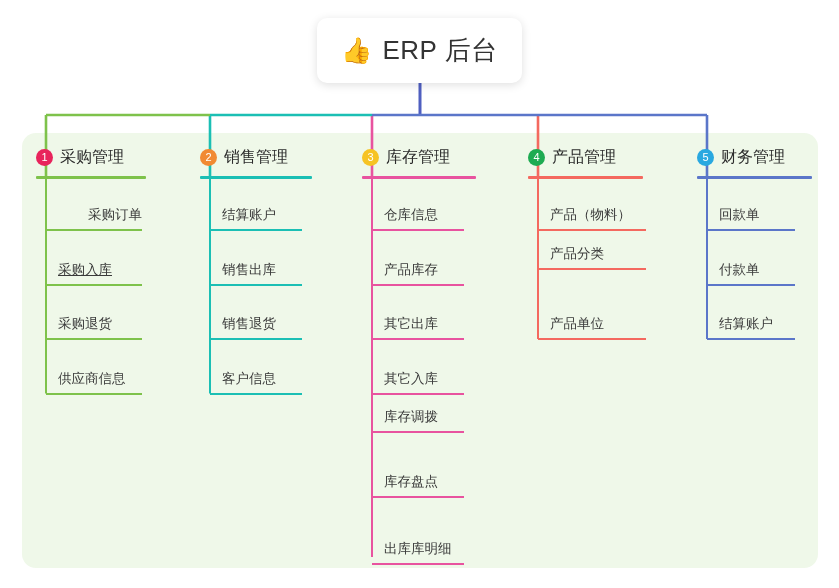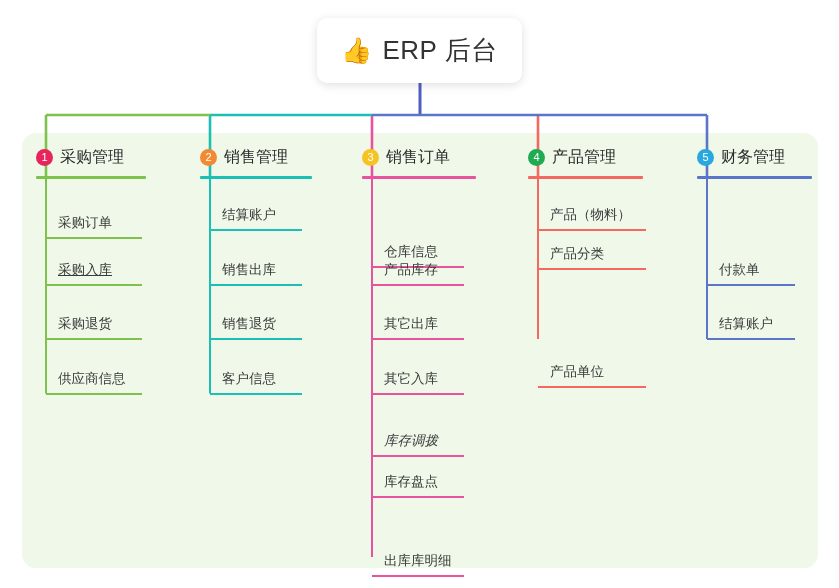--- a/index.html
+++ b/index.html
@@ -91,21 +91,21 @@
     <span class="root-title">ERP 后台</span>
   </div>
 
   <div id="columns">
       <div class="col" style="left: 36px;">
         <div class="col-head">
           <span class="badge" style="background: rgb(232, 36, 92);">1</span>
           <span class="head-label">采购管理</span>
         </div>
         <div class="head-rule" style="background: rgb(126, 194, 75); width: 110px;"></div>
-        <div class="leaf" style="top: 70px;">
+        <div class="leaf" style="top: 62px; text-align: right;">
           <span class="leaf-text">采购订单</span>
           <div class="leaf-rule" style="background: rgb(126, 194, 75); width: 96px;"></div>
         </div>
         <div class="leaf" style="top: 116.5px; text-decoration: underline;">
           <span class="leaf-text">采购入库</span>
           <div class="leaf-rule" style="background: rgb(126, 194, 75); width: 96px;"></div>
         </div>
         <div class="leaf" style="top: 171px;">
           <span class="leaf-text">采购退货</span>
           <div class="leaf-rule" style="background: rgb(126, 194, 75); width: 96px;"></div>
@@ -134,77 +134,81 @@
           <div class="leaf-rule" style="background: rgb(27, 191, 180); width: 92px;"></div>
         </div>
         <div class="leaf" style="top: 225.5px;">
           <span class="leaf-text">客户信息</span>
           <div class="leaf-rule" style="background: rgb(27, 191, 180); width: 92px;"></div>
         </div>
       </div>
       <div class="col" style="left: 362px;">
         <div class="col-head">
           <span class="badge" style="background: rgb(246, 195, 36);">3</span>
-          <span class="head-label">销售订单</span>
+          <span class="head-label">库存管理</span>
         </div>
         <div class="head-rule" style="background: rgb(232, 83, 159); width: 114px;"></div>
-        <div class="leaf" style="top: 62px; margin-top: 37px;">
+        <div class="leaf" style="top: 62px;">
           <span class="leaf-text">仓库信息</span>
           <div class="leaf-rule" style="background: rgb(232, 83, 159); width: 92px;"></div>
         </div>
         <div class="leaf" style="top: 116.5px;">
           <span class="leaf-text">产品库存</span>
           <div class="leaf-rule" style="background: rgb(232, 83, 159); width: 92px;"></div>
         </div>
         <div class="leaf" style="top: 171px;">
           <span class="leaf-text">其它出库</span>
           <div class="leaf-rule" style="background: rgb(232, 83, 159); width: 92px;"></div>
         </div>
         <div class="leaf" style="top: 225.5px;">
           <span class="leaf-text">其它入库</span>
           <div class="leaf-rule" style="background: rgb(232, 83, 159); width: 92px;"></div>
         </div>
-        <div class="leaf" style="top: 288px; font-style: italic;">
+        <div class="leaf" style="top: 264px;">
           <span class="leaf-text">库存调拨</span>
           <div class="leaf-rule" style="background: rgb(232, 83, 159); width: 92px;"></div>
         </div>
         <div class="leaf" style="top: 329px;">
           <span class="leaf-text">库存盘点</span>
           <div class="leaf-rule" style="background: rgb(232, 83, 159); width: 92px;"></div>
         </div>
-        <div class="leaf" style="top: 408px;">
+        <div class="leaf" style="top: 396px;">
           <span class="leaf-text">出库库明细</span>
           <div class="leaf-rule" style="background: rgb(232, 83, 159); width: 92px;"></div>
         </div>
       </div>
       <div class="col" style="left: 528px;">
         <div class="col-head">
           <span class="badge" style="background: rgb(30, 171, 82);">4</span>
           <span class="head-label">产品管理</span>
         </div>
         <div class="head-rule" style="background: rgb(244, 105, 95); width: 115px;"></div>
         <div class="leaf" style="top: 62px;">
           <span class="leaf-text">产品（物料）</span>
           <div class="leaf-rule" style="background: rgb(244, 105, 95); width: 108px;"></div>
         </div>
         <div class="leaf" style="top: 101px;">
           <span class="leaf-text">产品分类</span>
           <div class="leaf-rule" style="background: rgb(244, 105, 95); width: 108px;"></div>
         </div>
-        <div class="leaf" style="top: 171px; margin-top: 48px;">
+        <div class="leaf" style="top: 171px;">
           <span class="leaf-text">产品单位</span>
           <div class="leaf-rule" style="background: rgb(244, 105, 95); width: 108px;"></div>
         </div>
       </div>
       <div class="col" style="left: 697px;">
         <div class="col-head">
           <span class="badge" style="background: rgb(41, 168, 224);">5</span>
           <span class="head-label">财务管理</span>
         </div>
         <div class="head-rule" style="background: rgb(91, 118, 201); width: 115px;"></div>
+        <div class="leaf" style="top: 62px;">
+          <span class="leaf-text">回款单</span>
+          <div class="leaf-rule" style="background: rgb(91, 118, 201); width: 88px;"></div>
+        </div>
         <div class="leaf" style="top: 116.5px;">
           <span class="leaf-text">付款单</span>
           <div class="leaf-rule" style="background: rgb(91, 118, 201); width: 88px;"></div>
         </div>
         <div class="leaf" style="top: 171px;">
           <span class="leaf-text">结算账户</span>
           <div class="leaf-rule" style="background: rgb(91, 118, 201); width: 88px;"></div>
         </div>
       </div>
     </div>

